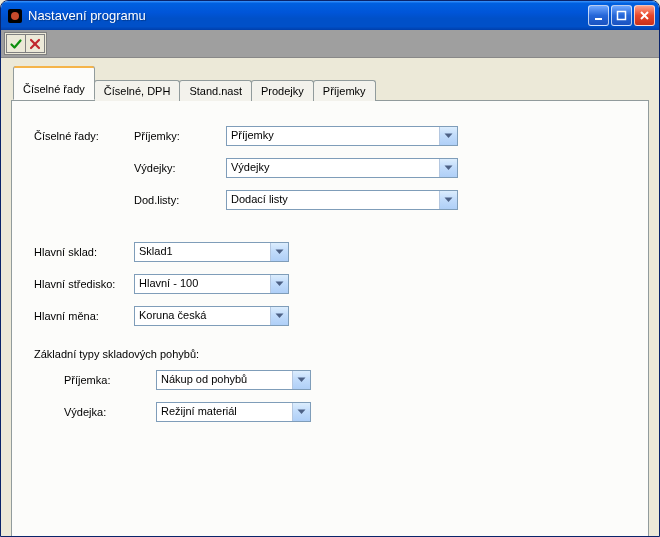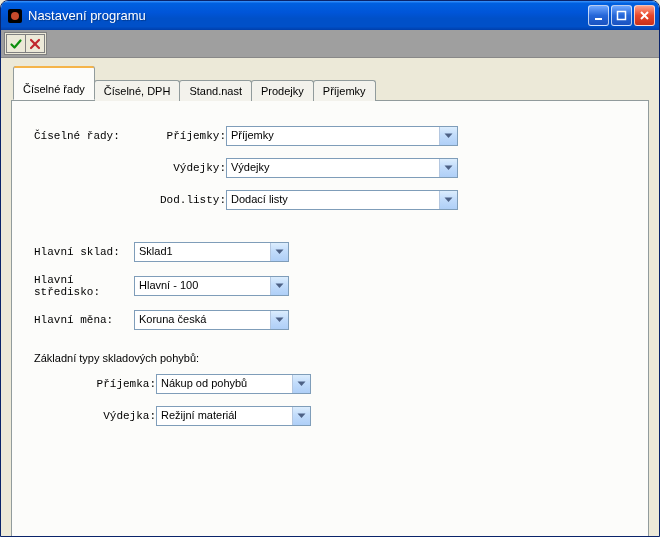--- a/index.html
+++ b/index.html
@@ -151,25 +151,24 @@
   .form-row {
     display: flex;
     align-items: center;
     margin-bottom: 12px;
     font-size: 11px;
     color: #000;
   }
   .form-label {
     width: 100px;
     text-align: left;
-    font-family: Liberation Mono, monospace;
   }
   .form-label.w2 {
     width: 92px;
-    text-align: right;
+    text-align: left;
   }
   .section-label {
     margin-bottom: 10px;
     font-size: 11px;
   }
   .indent {
     padding-left: 30px;
   }
 
   

